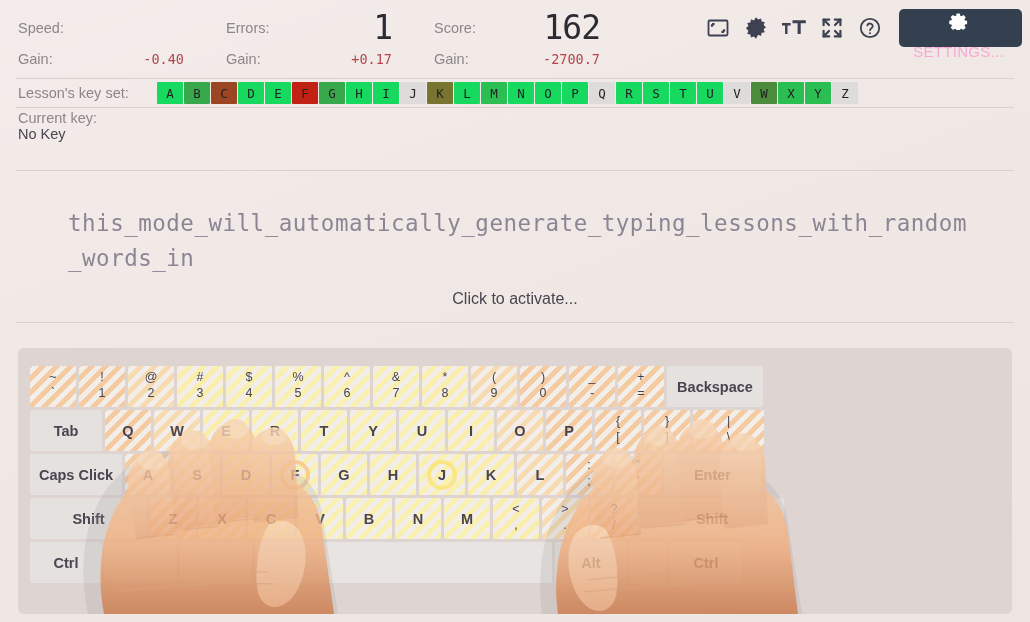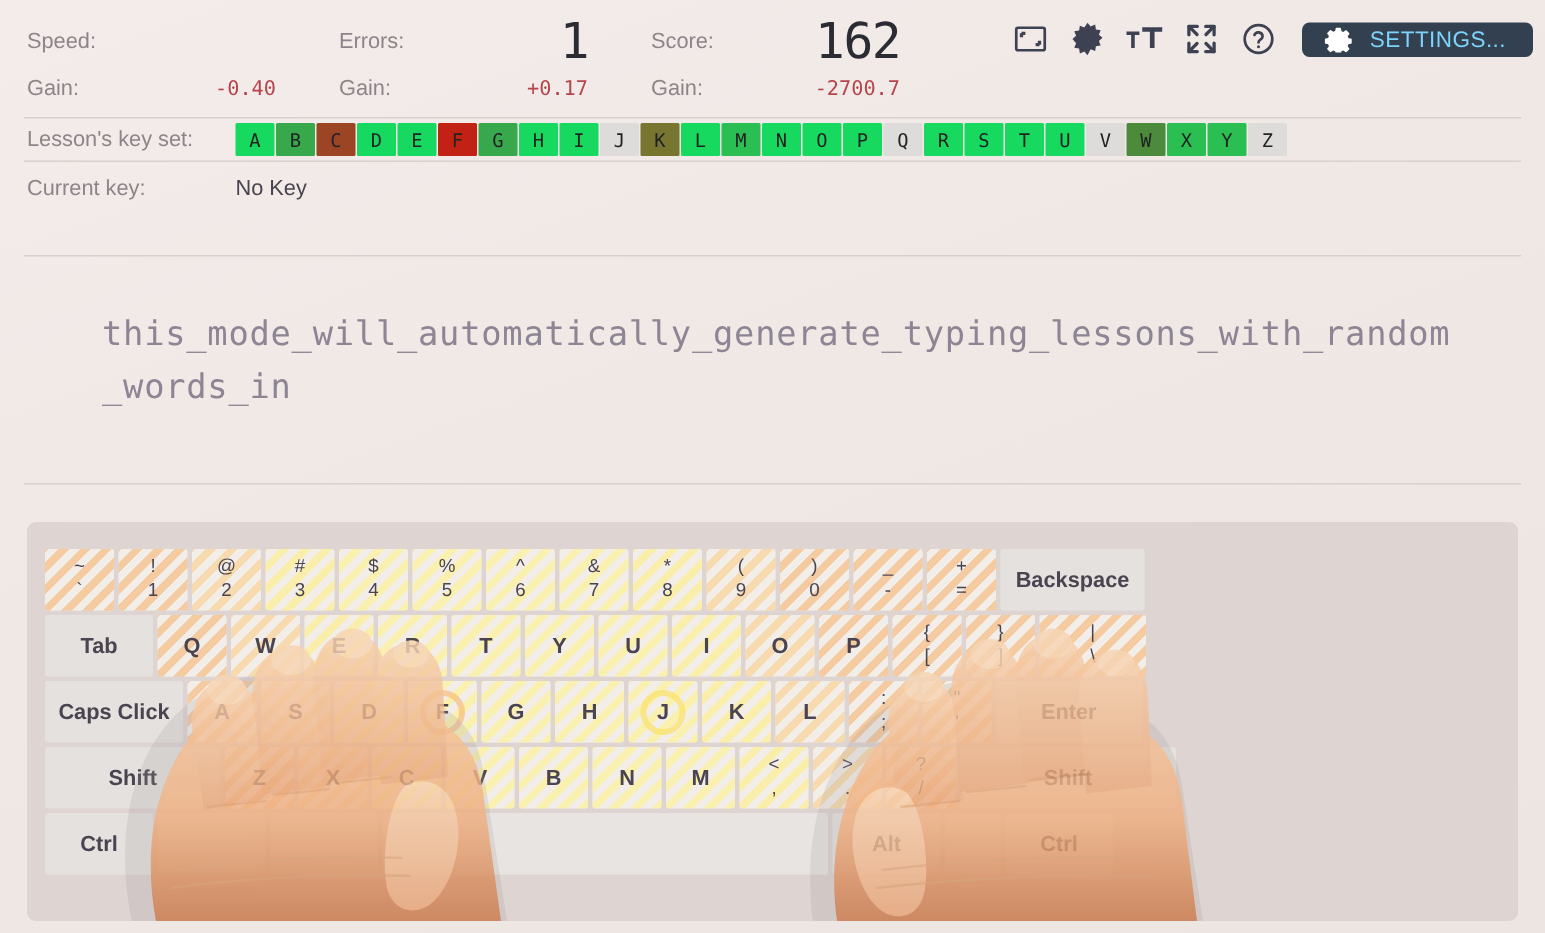--- a/index.html
+++ b/index.html
@@ -45,39 +45,39 @@
   .st-gain.pos { color: #b5454b; }
 
   
   .toolbar { position: absolute; right: 8px; top: 9px; display: flex; align-items: center; gap: 4px; }
   .tb-icon {
     width: 34px; height: 34px; display: flex; align-items: center; justify-content: center;
     color: #3d4152; cursor: pointer; border-radius: 4px;
   }
   .tb-icon svg { display: block; }
   .settings-btn {
-    margin-left: 8px; height: 23px; padding: 0 18px 0 14px;
-    background: #33404f; color: #7dd3fc; border-radius: 5px;
+    margin-left: 8px; height: 38px; padding: 0 18px 0 14px;
+    background: #33404f; color: #f9a8d4; border-radius: 5px;
     display: flex; align-items: center; gap: 10px; cursor: pointer;
-    font-size: 15px; letter-spacing: .3px;
+    font-size: 15px; letter-spacing: .3px; flex-direction: column;
   }
 
   
   .row-sep { position: absolute; left: 16px; right: 16px; height: 1px; background: #d9d0cd; }
   .keyset-row { position: absolute; left: 18px; top: 80px; height: 26px; display: flex; align-items: center; }
   .keyset-label { font-size: 14.5px; color: #8d8589; width: 139px; }
   .keyset-keys { display: flex; }
   .kschip {
     width: 26px; height: 22px; margin-right: 1px;
     display: flex; align-items: center; justify-content: center;
     font-family: "DejaVu Sans Mono", monospace; font-size: 12.5px;
     color: #222; border-radius: 1px;
   }
 
-  .curkey-row { position: absolute; left: 18px; top: 110px; height: 24px; display: flex; align-items: flex-end; }
+  .curkey-row { position: absolute; left: 18px; top: 110px; height: 24px; display: flex; align-items: flex-start; flex-direction: column; }
   .curkey-label { font-size: 14.5px; color: #8d8589; width: 139px; }
   .curkey-val { font-size: 14.5px; color: #4a4450; }
 
   
   .text-area { position: absolute; left: 0; top: 172px; width: 1030px; height: 145px; }
   .lesson-text {
     position: absolute; left: 68px; right: 62px; top: 34px;
     font-family: "DejaVu Sans Mono", monospace;
     font-size: 22.5px; line-height: 35px; color: #8d8594;
     letter-spacing: .5px; word-break: break-word;
@@ -248,20 +248,21 @@
 
   <div class="curkey-row">
     <div class="curkey-label">Current key:</div>
     <div class="curkey-val">No Key</div>
   </div>
 
   <div class="row-sep" style="top:170px"></div>
 
   <div class="text-area">
     <div class="lesson-text">this_mode_will_automatically_generate_typing_lessons_with_random_words_in</div>
+    <div class="activate">Click to activate...</div>
   </div>
 
   <div class="row-sep" style="top:322px"></div>
 
   <div class="kb-panel">
     <div class="kb-main" id="kbMain">
         <div class="krow">
           <div class="key f4 dual" style="width: 46px;">
             <span class="stripe"></span>
             <span class="up">~</span>

